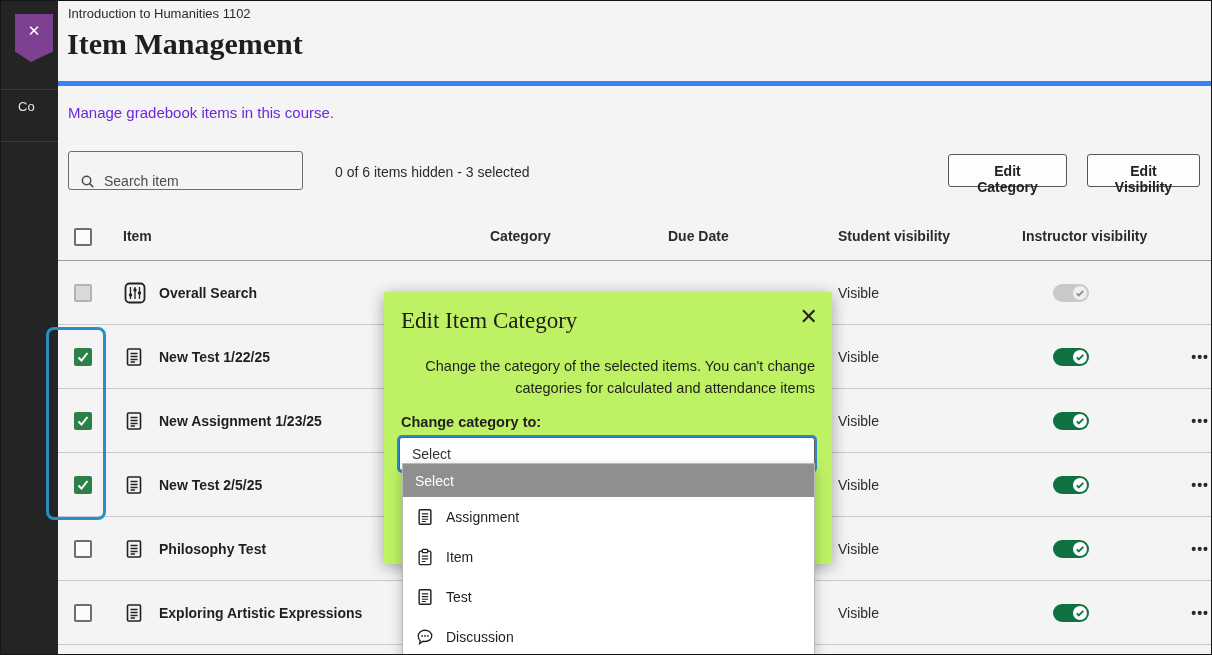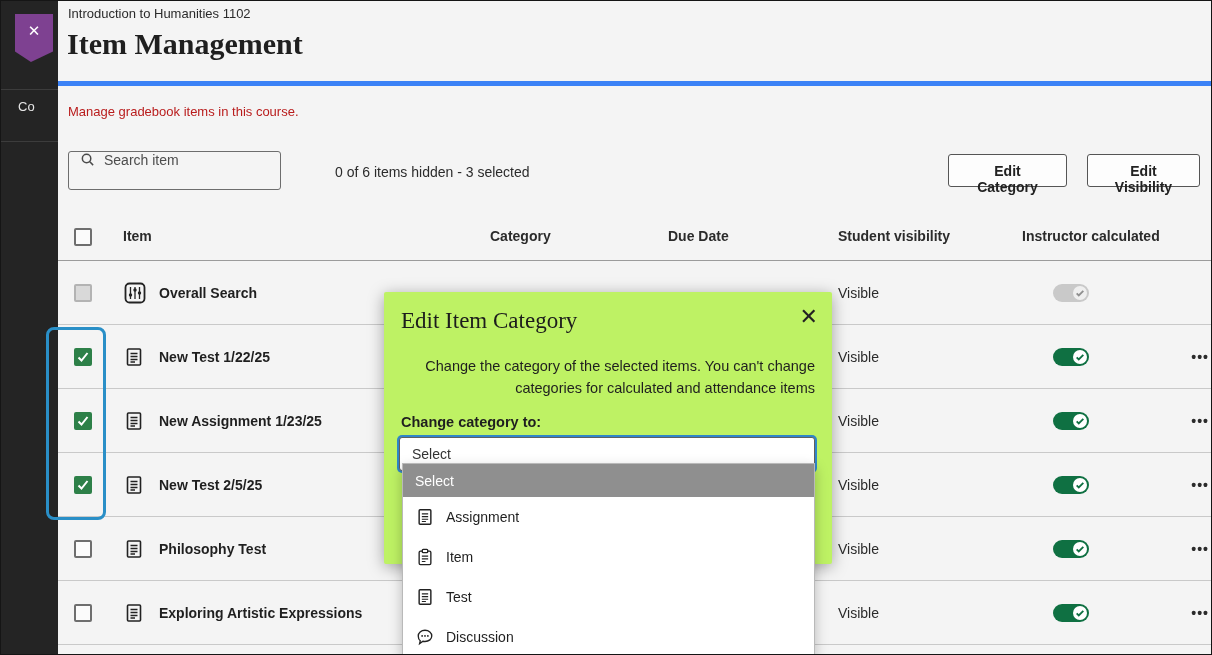--- a/index.html
+++ b/index.html
@@ -15,24 +15,24 @@
   .ribbon .x { color: #ffffff; font-size: 15px; line-height: 1; }
   .side-div { position: absolute; left: 0; width: 57px; height: 1px; background: #3c3c3c; }
   .side-div.d1 { top: 88px; } .side-div.d2 { top: 140px; }
   .side-label { position: absolute; left: 17px; top: 98px; color: #e6e6e6; font-size: 13px; white-space: nowrap; width: 36px; overflow: hidden; }
 
   
   .main { position: absolute; left: 57px; top: 0; width: 1155px; height: 655px; }
   .page-header { position: absolute; left: 0; top: 0; width: 100%; height: 85px; border-bottom: 5px solid #3b82f6; }
   .course-label { position: absolute; left: 10px; top: 5px; font-size: 13px; color: #2b2b2b; }
   .page-title { position: absolute; left: 9px; top: 26px; font-family: "Liberation Serif", serif; font-weight: 600; font-size: 30px; color: #1f1f1f; text-align: center; }
-  .description { position: absolute; left: 10px; top: 103px; font-size: 13px; color: #b91c1c; }
-
-  .search { position: absolute; left: 10px; top: 150px; width: 213px; height: 39px; border: 1px solid #6d6d6d; border-radius: 3px;
-            display: flex; align-items: flex-start; gap: 9px; padding: 0 11px; background: transparent; }
+  .description { position: absolute; left: 10px; top: 103px; font-size: 15px; color: #6d28d9; }
+
+  .search { position: absolute; left: 10px; top: 150px; width: 235px; height: 39px; border: 1px solid #6d6d6d; border-radius: 3px;
+            display: flex; align-items: flex-end; gap: 9px; padding: 0 11px; background: transparent; }
   .search input { border: none; outline: none; background: transparent; font-size: 14px; color: #333; width: 100%; font-family: inherit; }
   .search input::placeholder { color: #4c4c4c; opacity: 1; }
   .search-ic { display: inline-flex; }
 
   .status { position: absolute; left: 277px; top: 163px; font-size: 14px; color: #2b2b2b; }
 
   .btn { position: absolute; top: 153px; height: 33px; background: #fdfdfd; border: 1px solid #555; border-radius: 3px;
          font-size: 14px; font-weight: 700; color: #222; font-family: inherit; padding: 8px 14px; cursor: pointer; }
   .btn-cat { left: 890px; width: 119px; }
   .btn-vis { left: 1029px; width: 113px; }
@@ -121,21 +121,21 @@
 
     <button class="btn btn-cat">Edit Category</button>
     <button class="btn btn-vis">Edit Visibility</button>
 
     <div class="thead">
       <span class="cb unchecked thead-cb"></span>
       <span class="th th-item">Item</span>
       <span class="th th-category">Category</span>
       <span class="th th-due">Due Date</span>
       <span class="th th-student">Student visibility</span>
-      <span class="th th-instructor">Instructor calculated</span>
+      <span class="th th-instructor">Instructor visibility</span>
     </div>
 
     <div class="tbody">
         <div class="row">
           <span class="cb disabled"></span>
           <span class="row-icon">
             <svg width="22" height="22" viewBox="0 0 22 22">
               <rect x="1.5" y="1.5" width="19" height="19" rx="4" fill="none" stroke="#222" stroke-width="1.8"></rect>
               <path d="M6.5 5v12M11 5v12M15.5 5v12" stroke="#222" stroke-width="1.3"></path>
               <circle cx="6.5" cy="13" r="1.7" fill="#222"></circle>

